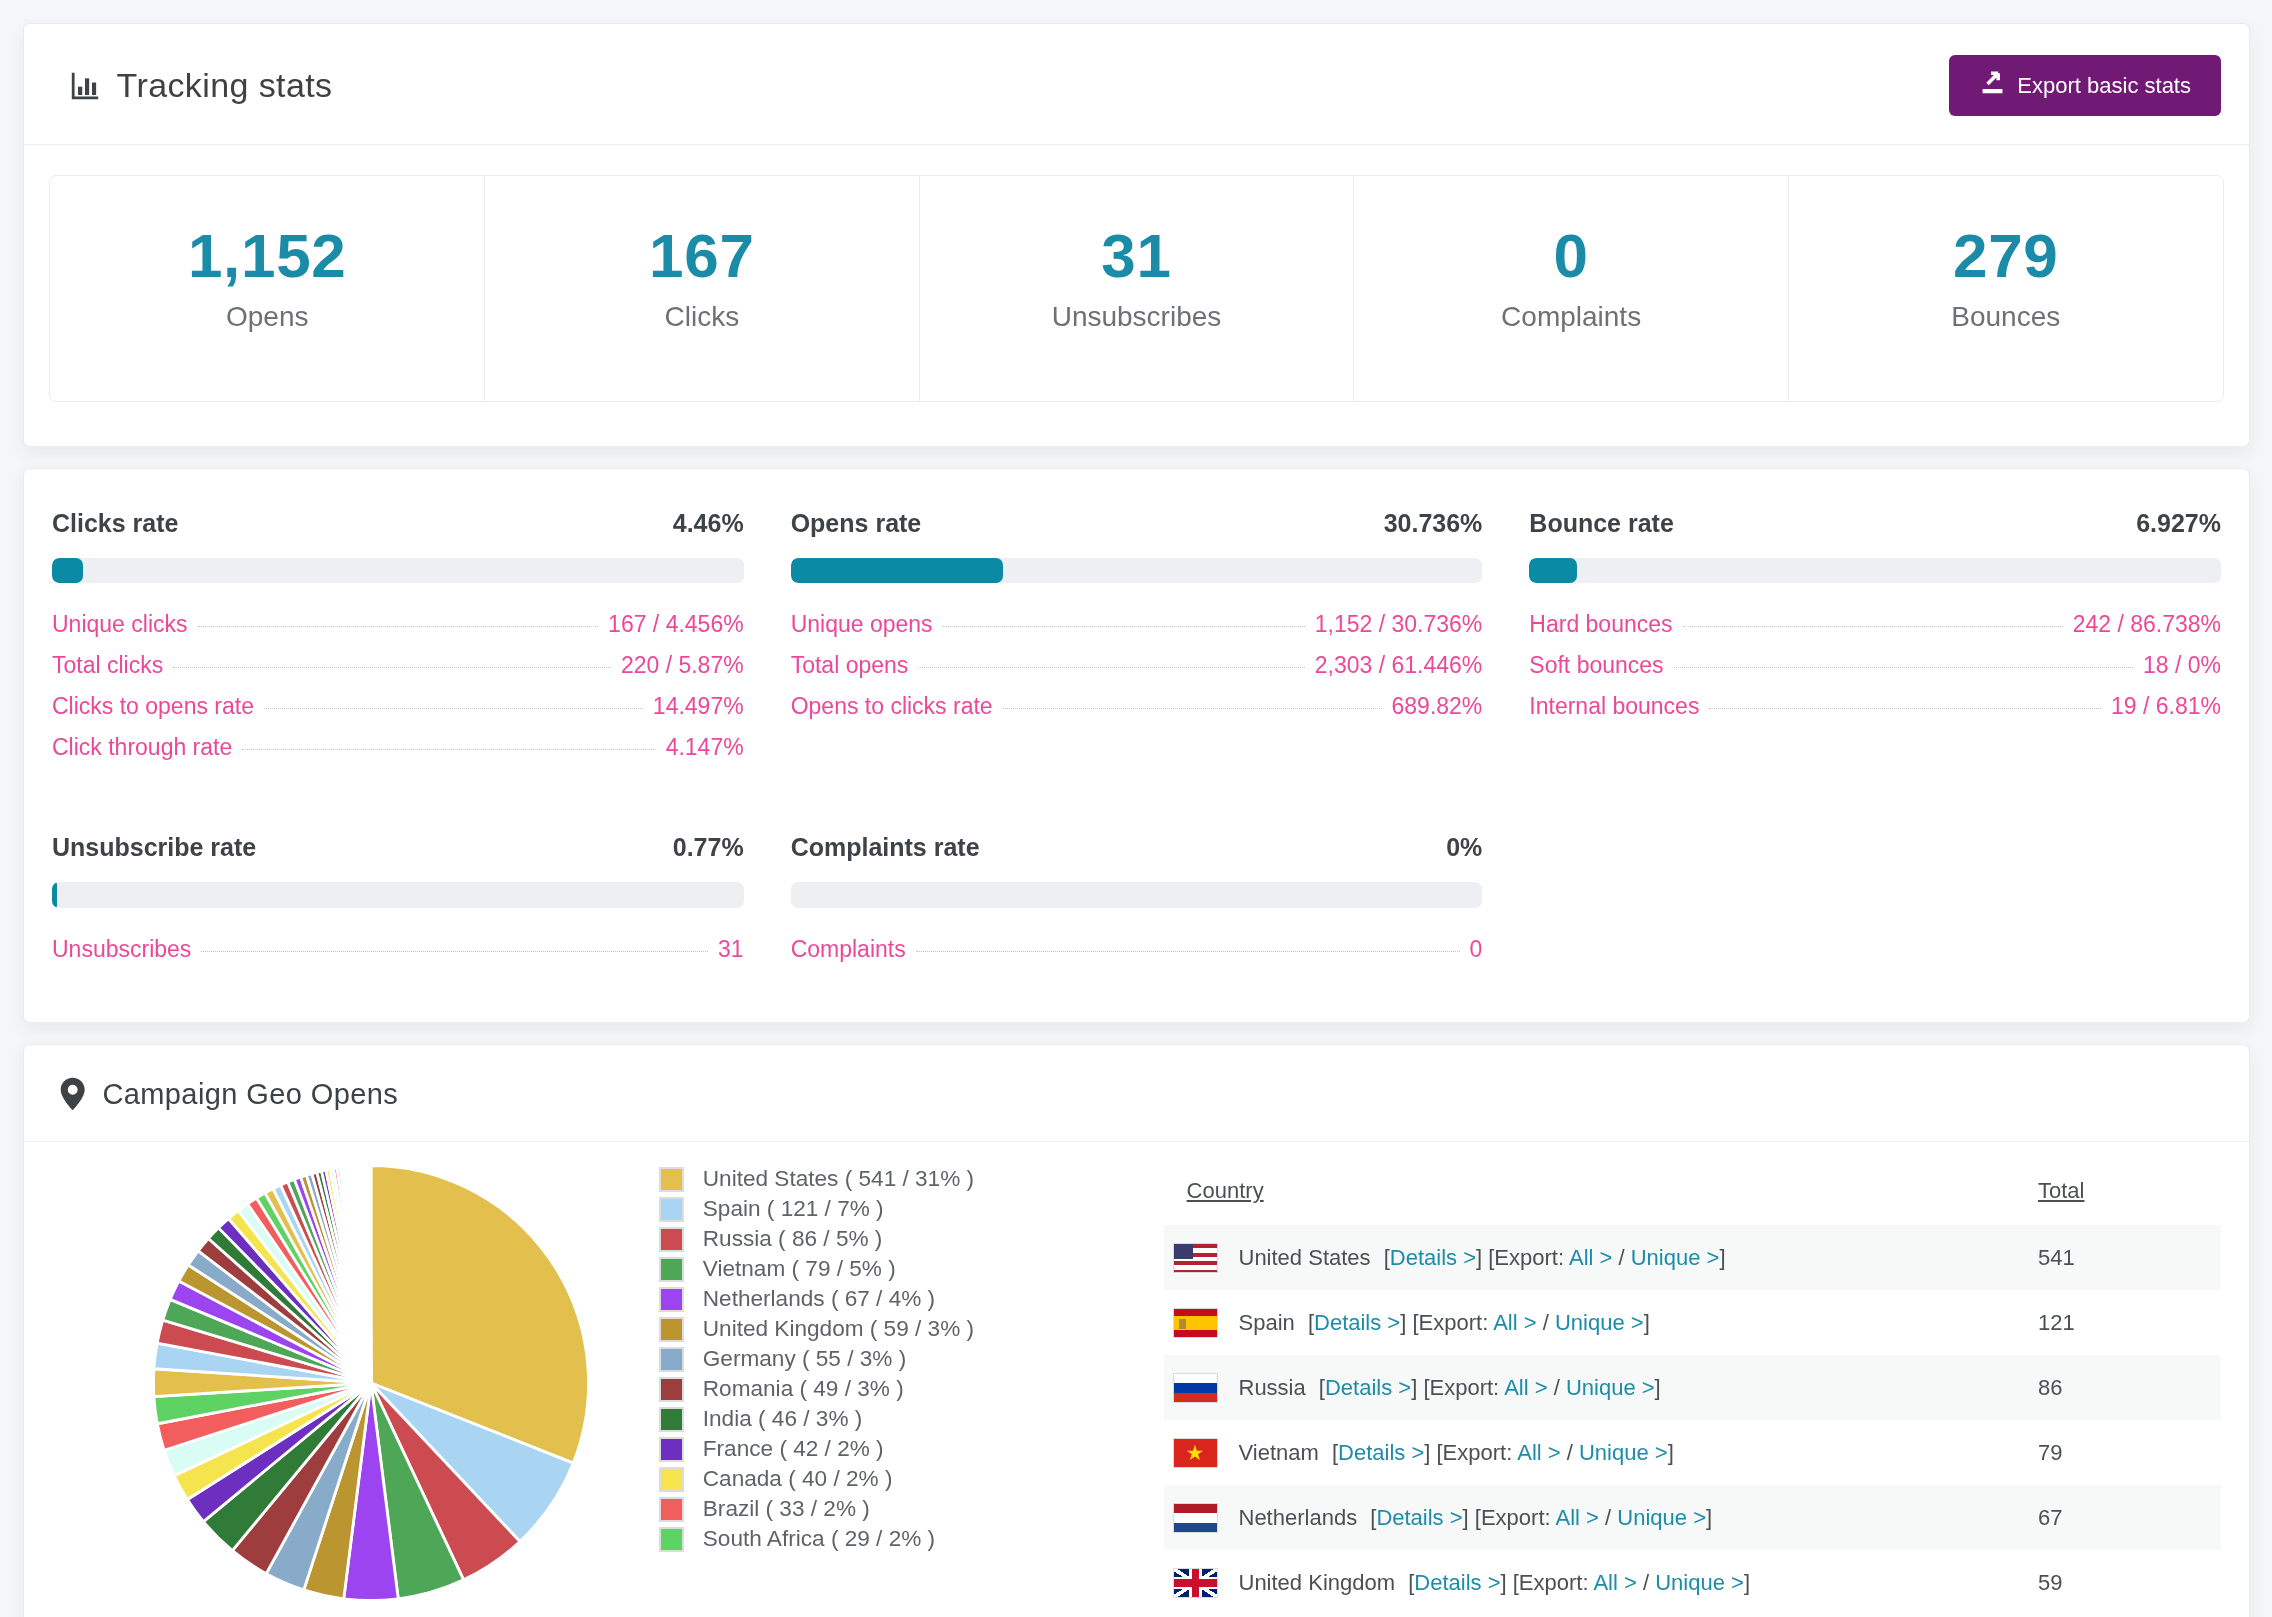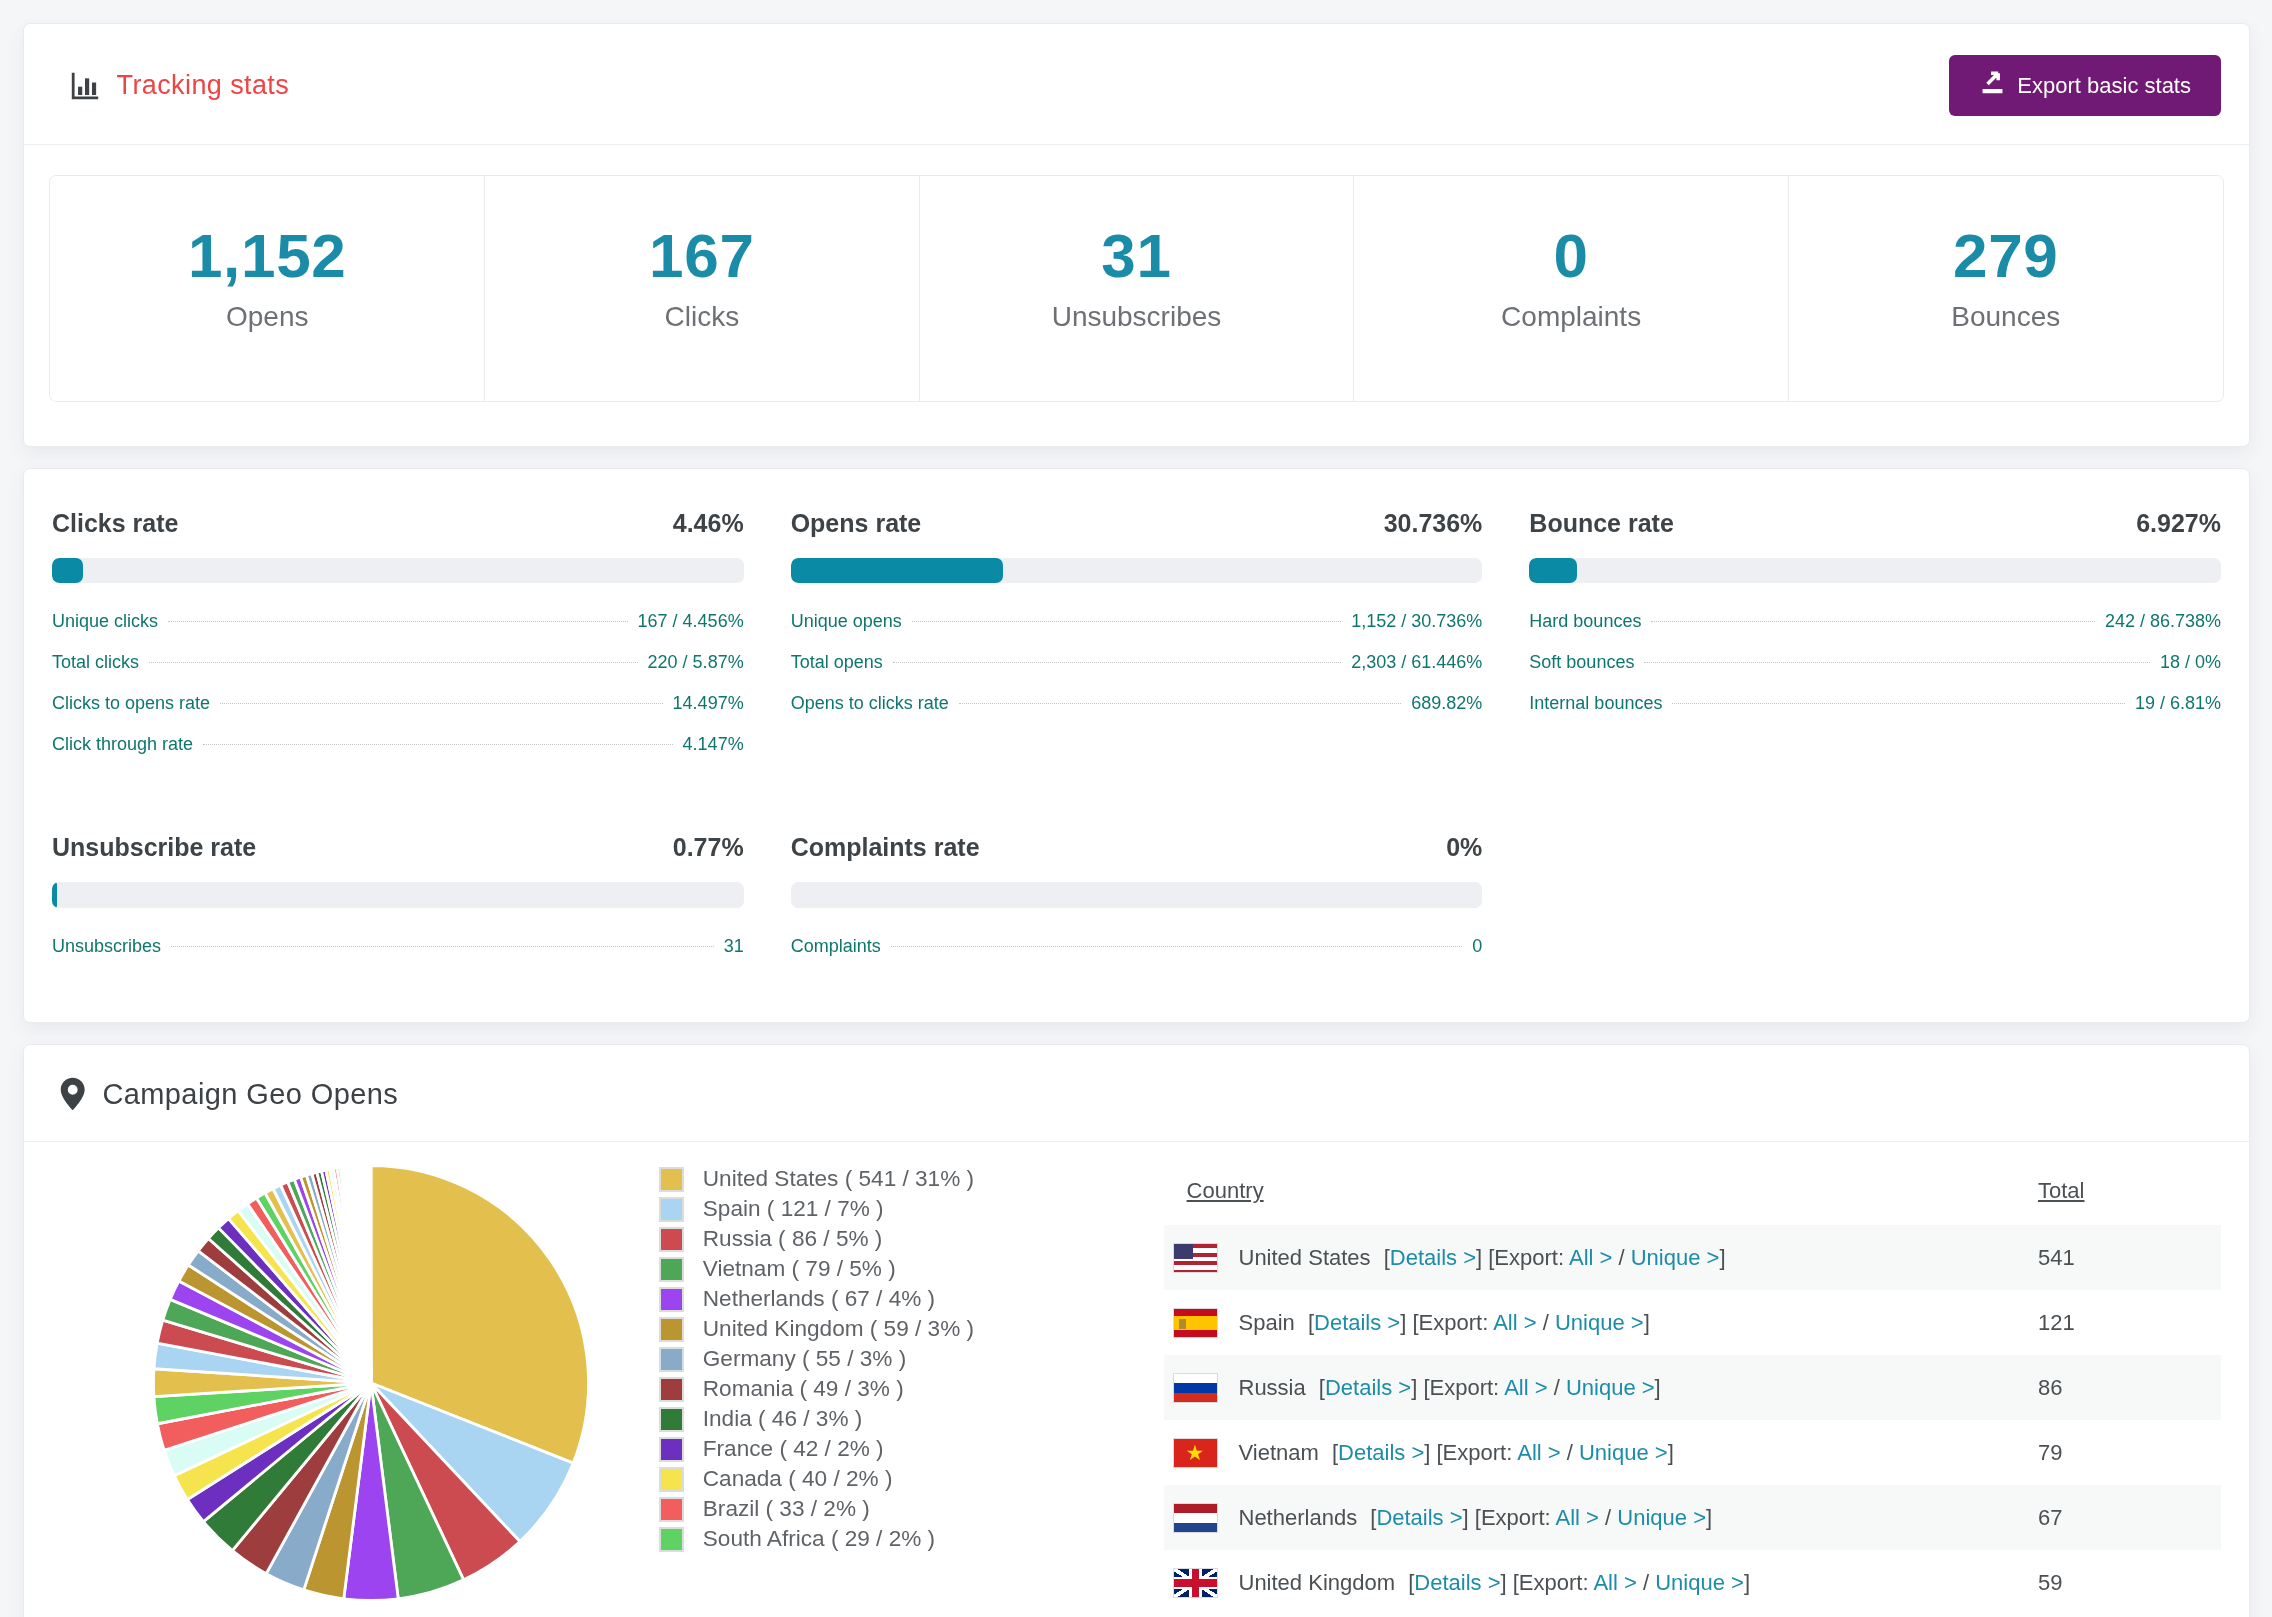--- a/index.html
+++ b/index.html
@@ -6,21 +6,21 @@
   html,body { width:2273px; height:1618px; overflow:hidden;
     font-family:"Liberation Sans", sans-serif; background:#f5f6f8; color:#45494e; }
   .page { padding:23px; }
 
   .card { background:#fff; border:1.4px solid #e8eaed; border-radius:7px;
     box-shadow:0 7px 17px rgba(60,70,90,.07); margin-bottom:21px; overflow:hidden; }
 
   
   .card-head { display:flex; align-items:center; justify-content:space-between; padding:31px 28px 28px 45px; }
   .head-title { display:flex; align-items:center; gap:15.5px; }
-  .head-title h2 { font-size:27px; font-weight:500; color:#ef4444; letter-spacing:0.4px; }
+  .head-title h2 { font-size:34px; font-weight:500; color:#404040; letter-spacing:0.4px; }
   .head-icon svg { display:block; }
   .head-divider { border-top:1.4px solid #edeef1; }
 
   .btn-export { display:flex; align-items:center; gap:11.3px; background:#701a75; color:#fff;
     border:none; border-radius:6px; font-size:22px; font-weight:500; padding:14px 30px;
     font-family:"Liberation Sans",sans-serif; cursor:pointer; }
 
   .stats-box { display:flex; margin:30px 25.4px 44px 25.4px; border:1.4px solid #e9ebee; border-radius:7px; }
   .stat { flex:1; text-align:center; padding:44px 0 68px 0; border-right:1.4px solid #e9ebee; }
   .stat:last-child { border-right:none; }
@@ -28,21 +28,21 @@
   .stat-label { font-size:28px; color:#6d7175; margin-top:10px; }
 
   
   .rates-card { padding:40px 28px 45px 28px; }
   .rates-grid { display:grid; grid-template-columns:repeat(3,1fr); column-gap:47px; row-gap:58px; }
   .rate-head { display:flex; justify-content:space-between; align-items:baseline; margin-bottom:20px; }
   .rate-title { font-size:25px; font-weight:700; color:#3e4347; }
   .rate-value { font-size:25px; font-weight:700; color:#3e4347; }
   .bar { height:25.4px; background:#edeff2; border-radius:7px; overflow:hidden; margin-bottom:28px; }
   .bar-fill { height:100%; background:#0b8aa6; border-radius:7px; width:0; }
-  .drow { display:flex; align-items:baseline; height:41px; font-size:18px; color:#0f766e; }
+  .drow { display:flex; align-items:baseline; height:41px; font-size:23px; color:#ec4899; }
   .dlbl { white-space:nowrap; }
   .leader { flex:1; border-bottom:1.4px dotted #c3c6c9; margin:0 10px; transform:translateY(-5px); }
   .dval { white-space:nowrap; }
   .col-1 { grid-column:1; } .col-2 { grid-column:2; }
 
   
   .geo-card { margin-bottom:0; }
   .geo-head { display:flex; align-items:center; gap:17px; padding:32px 28px 28px 36px; }
   .geo-head h2 { font-size:29px; font-weight:500; color:#3d4247; letter-spacing:0.4px; }
   .geo-content { display:flex; padding:15.5px 28px 0 28px; }

